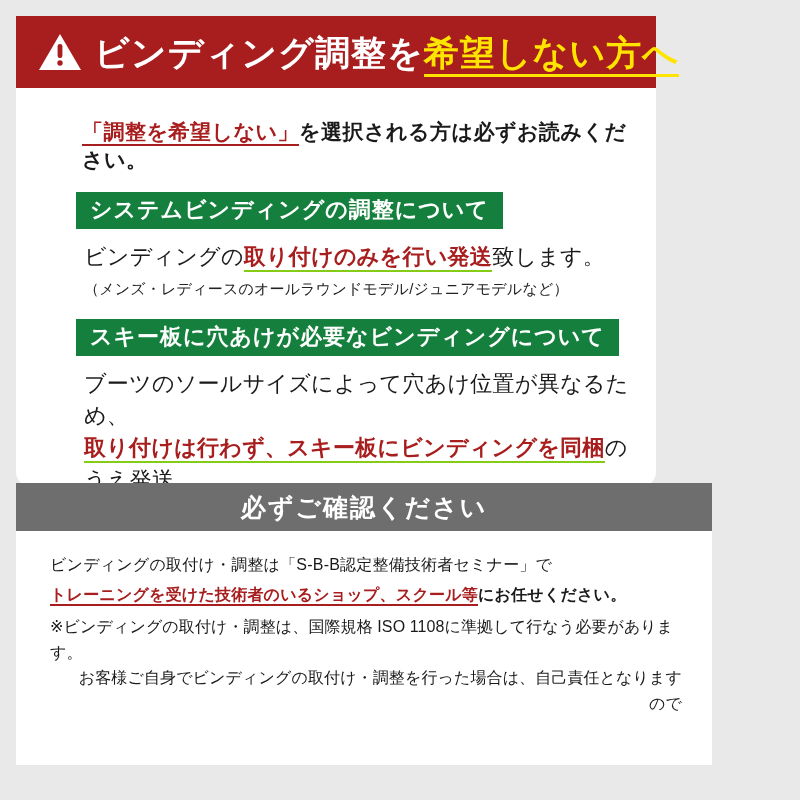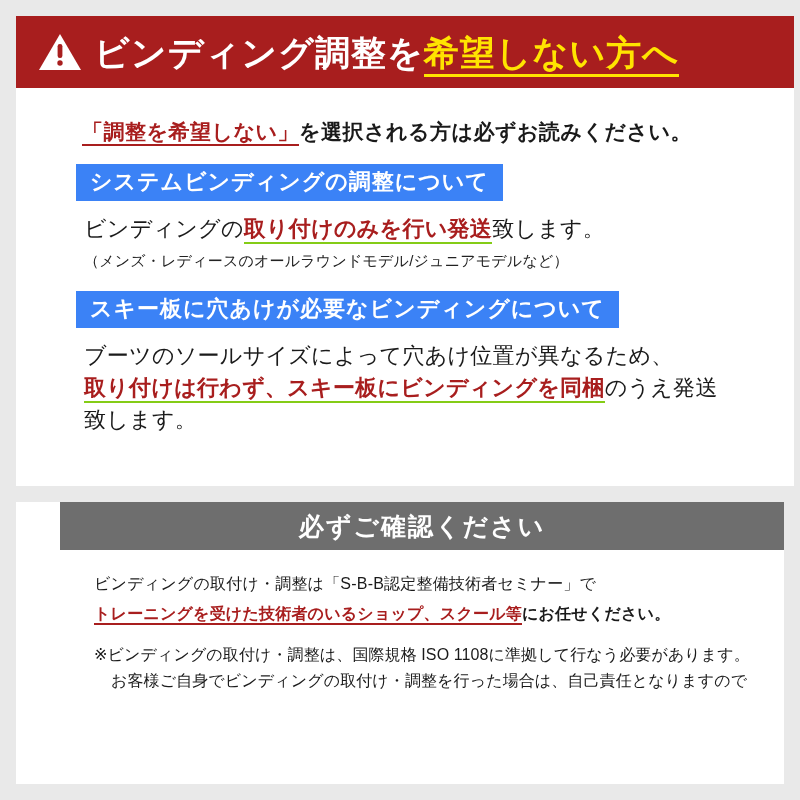--- a/index.html
+++ b/index.html
@@ -19,24 +19,25 @@
     height: 800px;
     background: #e9e9e9;
     box-sizing: border-box;
   }
 
   
   .card-top {
     position: absolute;
     left: 16px;
     top: 16px;
-    width: 778px;
+    width: 640px;
     height: 470px;
     background: #ffffff;
     box-sizing: border-box;
+    border-radius: 14px;
   }
   .banner {
     position: relative;
     height: 72px;
     background: #a81e1e;
     display: flex;
     align-items: center;
     padding-left: 78px;
     box-sizing: border-box;
   }
@@ -75,21 +76,21 @@
     letter-spacing: 0.5px;
   }
   .lead .underline-red {
     color: #a81e1e;
     border-bottom: 2px solid #a81e1e;
     padding-bottom: 1px;
   }
 
   .sub-banner {
     display: inline-block;
-    background: #3b82f6;
+    background: #15803d;
     color: #ffffff;
     font-size: 22px;
     font-weight: bold;
     padding: 6px 14px 7px 14px;
     letter-spacing: 1px;
     margin-left: 34px;
     line-height: 1.1;
   }
 
   .sec-body {
@@ -112,26 +113,25 @@
     color: #222;
     margin-top: 7px;
     letter-spacing: 0.2px;
   }
   .gap-1 { height: 20px; }
 
   
   .card-bottom {
     position: absolute;
     left: 16px;
-    top: 502px;
-    width: 768px;
+    top: 483px;
+    width: 696px;
     height: 282px;
     background: #ffffff;
     box-sizing: border-box;
-    padding-left: 44px;
   }
   .gray-banner {
     height: 48px;
     background: #6e6e6e;
     color: #ffffff;
     font-size: 25px;
     font-weight: bold;
     letter-spacing: 2px;
     display: flex;
     align-items: center;
@@ -150,27 +150,27 @@
     font-weight: bold;
     margin-top: 6px;
   }
   .b-line .mark {
     color: #a81e1e;
     border-bottom: 2px solid #a81e1e;
     font-weight: bold;
     padding-bottom: 1px;
   }
   .fine {
-    margin-top: 16px;
+    margin-top: 7px;
     font-size: 16px;
     color: #1a1a1a;
     line-height: 1.6;
     letter-spacing: 0.1px;
   }
-  .fine .indent { display: block; padding-left: 17px; }
+  .fine .indent { display: block; padding-left: 17px; text-align: right; }
   .fine .indent2 { display: block; padding-left: 34px; }
 </style>
 </head>
 <body>
 
 <div class="page">
 
   <div class="card-top">
 
     <div class="banner">

